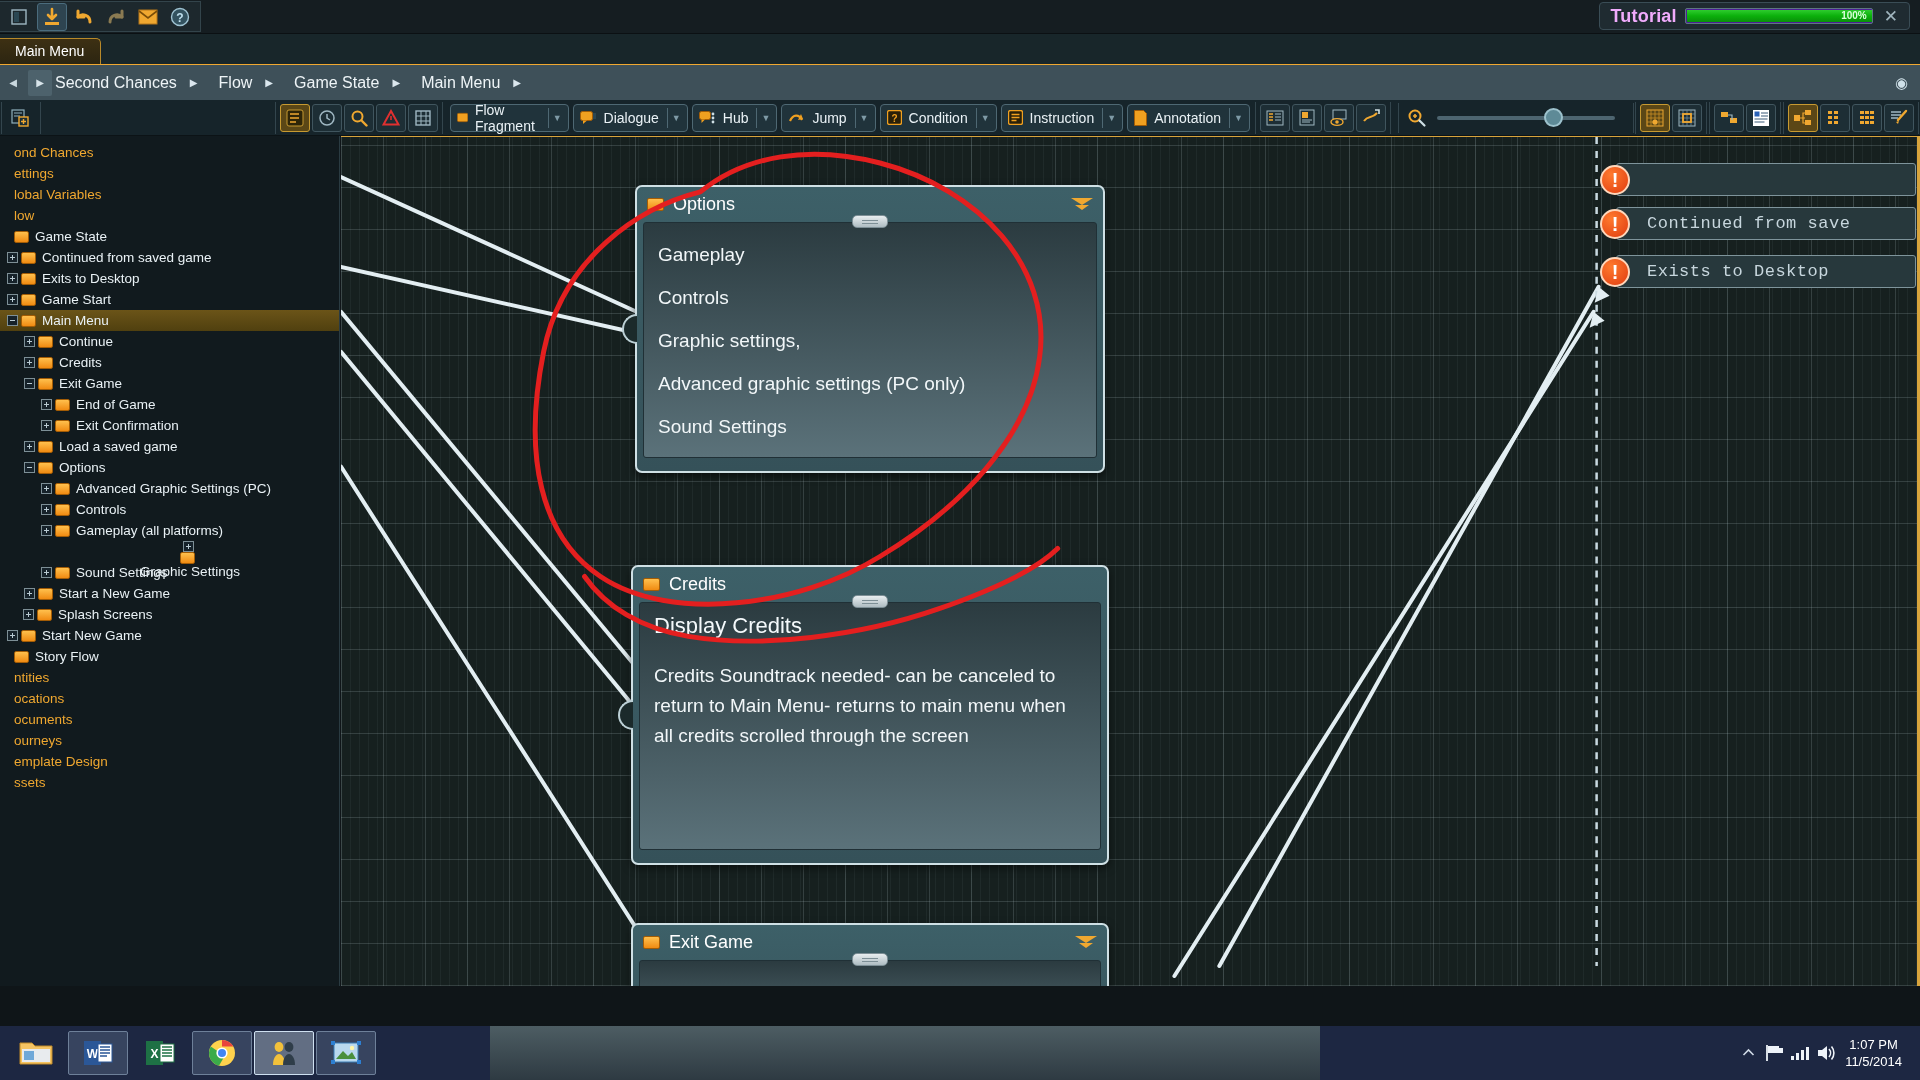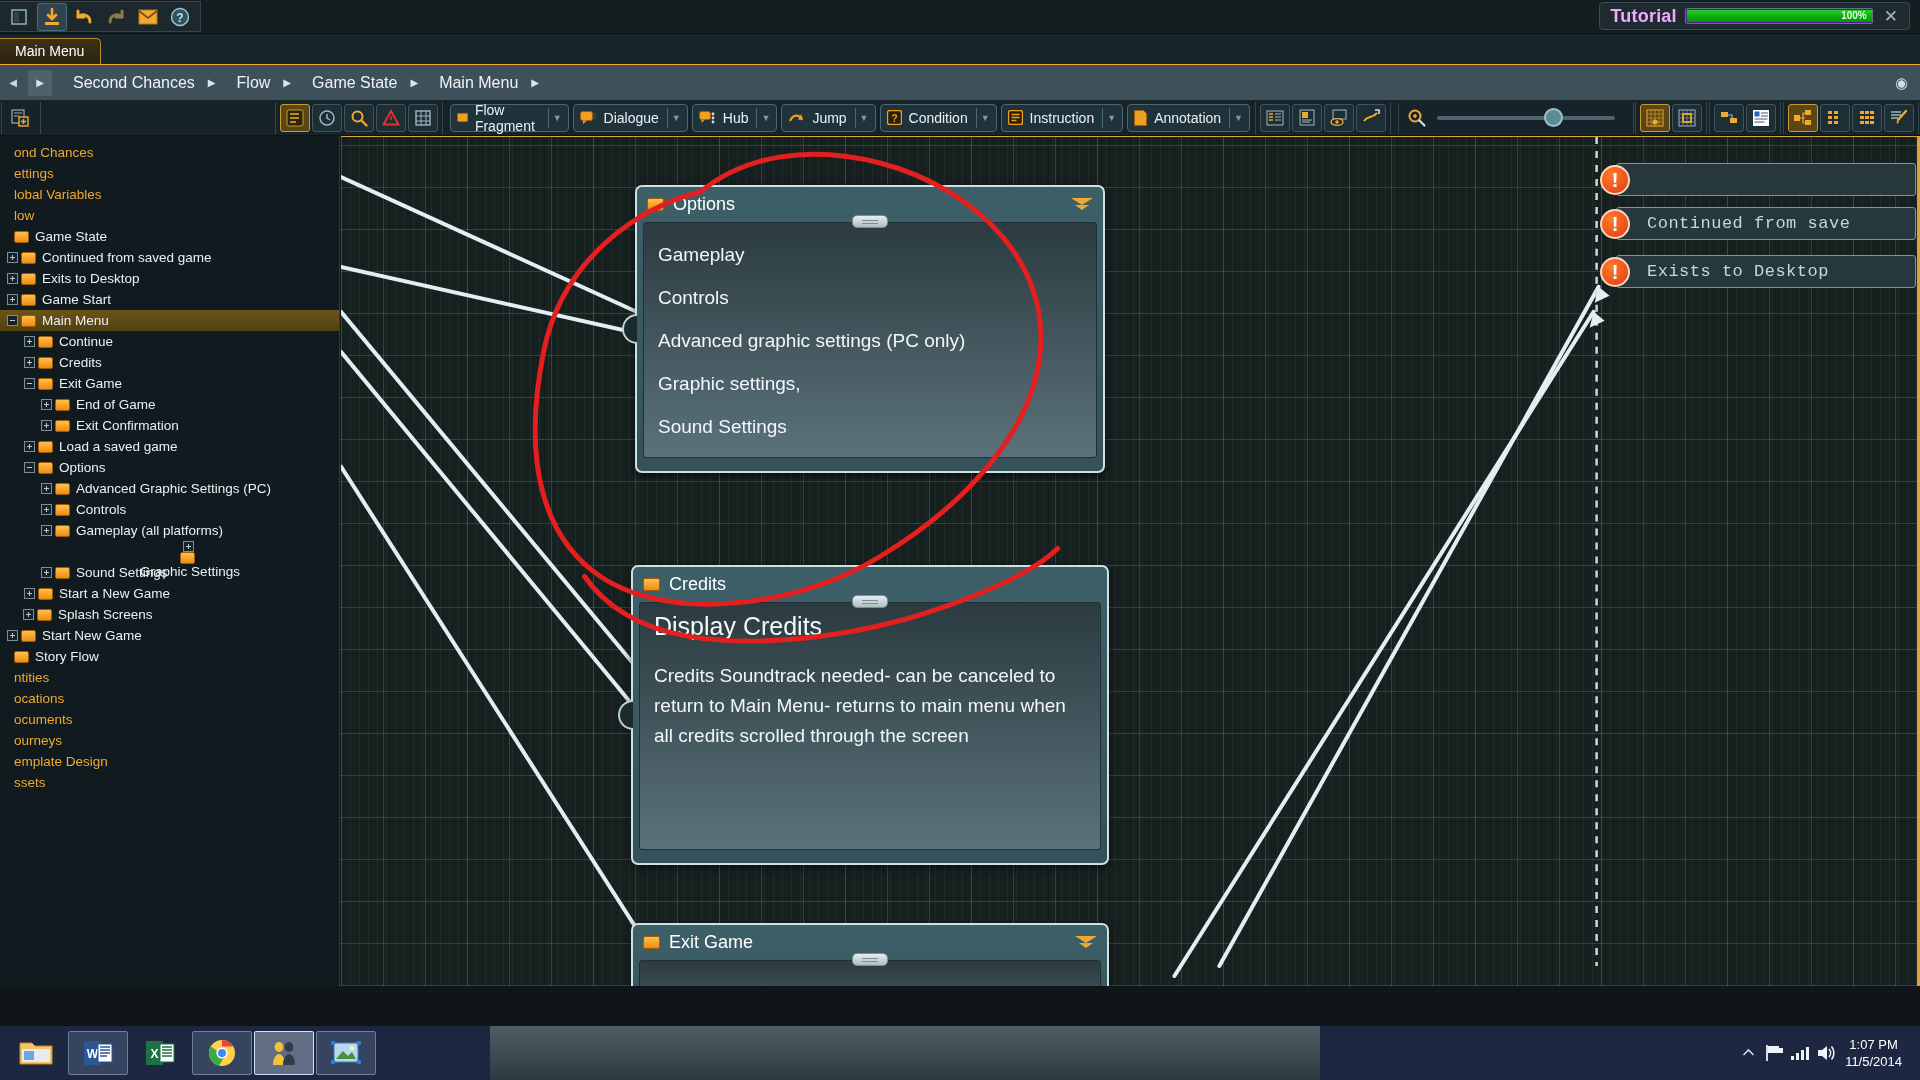--- a/index.html
+++ b/index.html
@@ -57,21 +57,21 @@
   .crumbbar {
     position: absolute; left: 0; top: 64px; width: 1920px; height: 36px;
     background: #3e5059; border-top: 1px solid #f0a830;
     display: flex; align-items: center;
   }
   .crumb-nav { display: flex; align-items: center; padding-left: 2px; }
   .nav-arrow { width: 22px; height: 24px; display: flex; align-items: center; justify-content: center;
                color: #c9d7de; font-size: 10px; }
   .crumb-sep { width: 24px; height: 26px; margin-left: 4px; background: #4d626c; border-radius: 2px;
                display: flex; align-items: center; justify-content: center; color: #d8e4ea; font-size: 10px; }
-  .crumbs { display: flex; align-items: center; margin-left: 18px; }
+  .crumbs { display: flex; align-items: center; }
   .crumb { color: #eef4f7; font-size: 16px; padding: 0 3px; }
   .crumb-tri { color: #dbe7ee; font-size: 10px; margin: 0 18px 0 10px; }
   .crumb-rss { position: absolute; right: 12px; color: #cfe0e8; font-size: 15px; }
 
   
   .maintool {
     position: absolute; left: 0; top: 100px; width: 1920px; height: 36px;
     background: #16242a; border-bottom: 1px solid #0c1316;
     display: flex; align-items: center;
   }
@@ -147,21 +147,21 @@
   .node-menu { position: absolute; right: 8px; top: 9px; }
   .grip { position: absolute; left: 50%; transform: translateX(-50%); bottom: -6px;
           width: 36px; height: 13px; border-radius: 5px;
           background: linear-gradient(180deg,#e8eef0 0%,#aebcc2 100%); border: 1px solid #7d8f96; }
   .grip::before { content: ""; position: absolute; left: 9px; right: 9px; top: 4px; height: 1px;
           background: #7d8f96; box-shadow: 0 3px 0 #7d8f96; }
   .node-body { margin: 0 6px 19px 6px; border-radius: 3px;
       background: linear-gradient(180deg,#2b3b40 0%,#5b727a 100%);
       border: 1px solid #203036; padding: 10px 14px; overflow: hidden; }
   .opt-line { color: #f2f7f9; font-size: 19px; line-height: 43px; }
-  .body-title { color: #f4f9fb; font-size: 25px; line-height: 26px; }
+  .body-title { color: #f4f9fb; font-size: 22px; line-height: 26px; }
   .body-text { color: #f2f7f9; font-size: 19px; line-height: 30px; margin-top: 22px; }
   .pin-in { position: absolute; left: -15px; top: 50%; transform: translateY(-50%);
       width: 15px; height: 30px; border: 2px solid #bcd0d6; border-right: none;
       border-radius: 16px 0 0 16px; background: #1b2a2b; }
 
   
   .warn { position: absolute; height: 33px; display: flex; align-items: center;
           background: #27383c; border: 1px solid #7e949b; border-radius: 3px; padding-left: 30px; }
   .warn-text { color: #c7d6dd; font-family: "Liberation Mono", monospace; font-size: 17px; letter-spacing: .5px; }
   .warn-badge { position: absolute; left: -17px; top: 50%; transform: translateY(-50%);
@@ -681,22 +681,22 @@
             <svg width="26" height="16" viewBox="0 0 26 16">
                 <path d="M2 2h22l-11 7z" fill="#f0a830"></path>
                 <path d="M6 9h14l-7 5z" fill="#f0a830"></path>
               </svg>
           </span>
           <span class="grip"></span>
         </div>
         <div class="node-body" style="height:236px;">
           <div class="opt-line">Gameplay</div>
           <div class="opt-line">Controls</div>
+          <div class="opt-line">Graphic settings,</div>
           <div class="opt-line">Advanced graphic settings (PC only)</div>
-          <div class="opt-line">Graphic settings,</div>
           <div class="opt-line">Sound Settings</div>
           <div class="opt-line">Back to Main Menu</div>
         </div>
       </div>
 
       <div class="node" id="node-credits" style="left:290px; top:428px; width:478px; height:300px;">
         <div class="pin-in"></div>
         <div class="node-head">
           <span class="nfold"></span>
           <span class="node-title">Credits</span>

